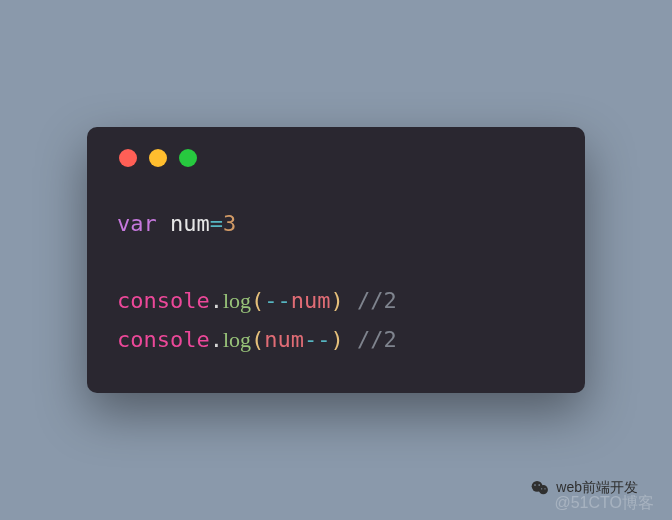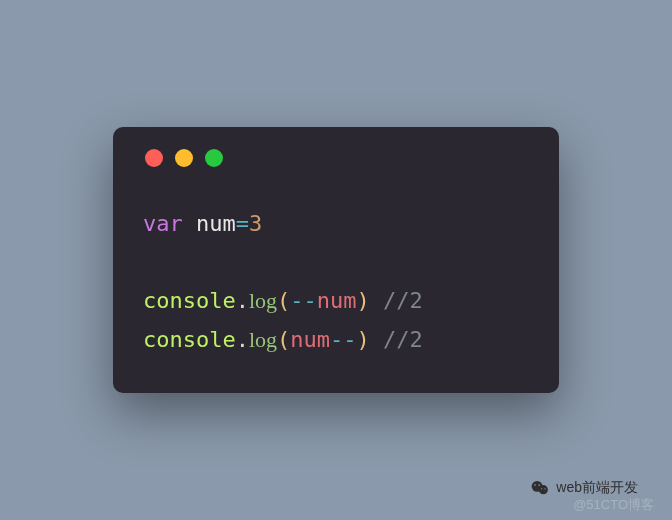--- a/index.html
+++ b/index.html
@@ -11,21 +11,21 @@
       width: 672px;
       height: 520px;
       background: #8a99ab;
       display: flex;
       align-items: center;
       justify-content: center;
       position: relative;
       font-family: 'Menlo', 'Monaco', 'Consolas', monospace;
     }
     .code-window {
-      width: 446px;
+      width: 498px;
       background: #2a2730;
       border-radius: 10px;
       box-shadow: 0 20px 50px rgba(0,0,0,0.4);
       padding: 22px 30px 34px 30px;
     }
     .traffic-lights {
       display: flex;
       gap: 12px;
       margin-bottom: 38px;
       margin-left: 2px;
@@ -41,21 +41,21 @@
     .code-content {
       font-size: 22px;
       line-height: 1.75;
       white-space: pre;
       color: #d6d6d6;
     }
     .kw { color: #c678dd; }
     .ident { color: #e6e6e6; }
     .op { color: #56b6c2; }
     .num { color: #d19a66; }
-    .obj { color: #bef264; }
+    .obj { color: #ec4899; }
     .dot { color: #d6d6d6; }
     .fn { color: #98c379; font-family: Liberation Serif, serif; }
     .paren { color: #e6c07b; }
     .arg { color: #e06c75; }
     .comment { color: #7f848e; }
     .blank-line { height: 1.75em; }
     .footer-credit {
       position: absolute;
       bottom: 22px;
       right: 34px;
@@ -69,21 +69,21 @@
     .wechat-icon {
       width: 20px;
       height: 20px;
       display: inline-block;
     }
     .watermark {
       position: absolute;
       bottom: 6px;
       right: 18px;
       color: rgba(255,255,255,0.25);
-      font-size: 13px;
+      font-size: 16px;
       font-family: 'Microsoft YaHei', sans-serif;
     }
   </style>
 </head>
 <body>
 
 <div class="code-window">
   <div class="traffic-lights">
     <div class="light red"></div>
     <div class="light yellow"></div>

